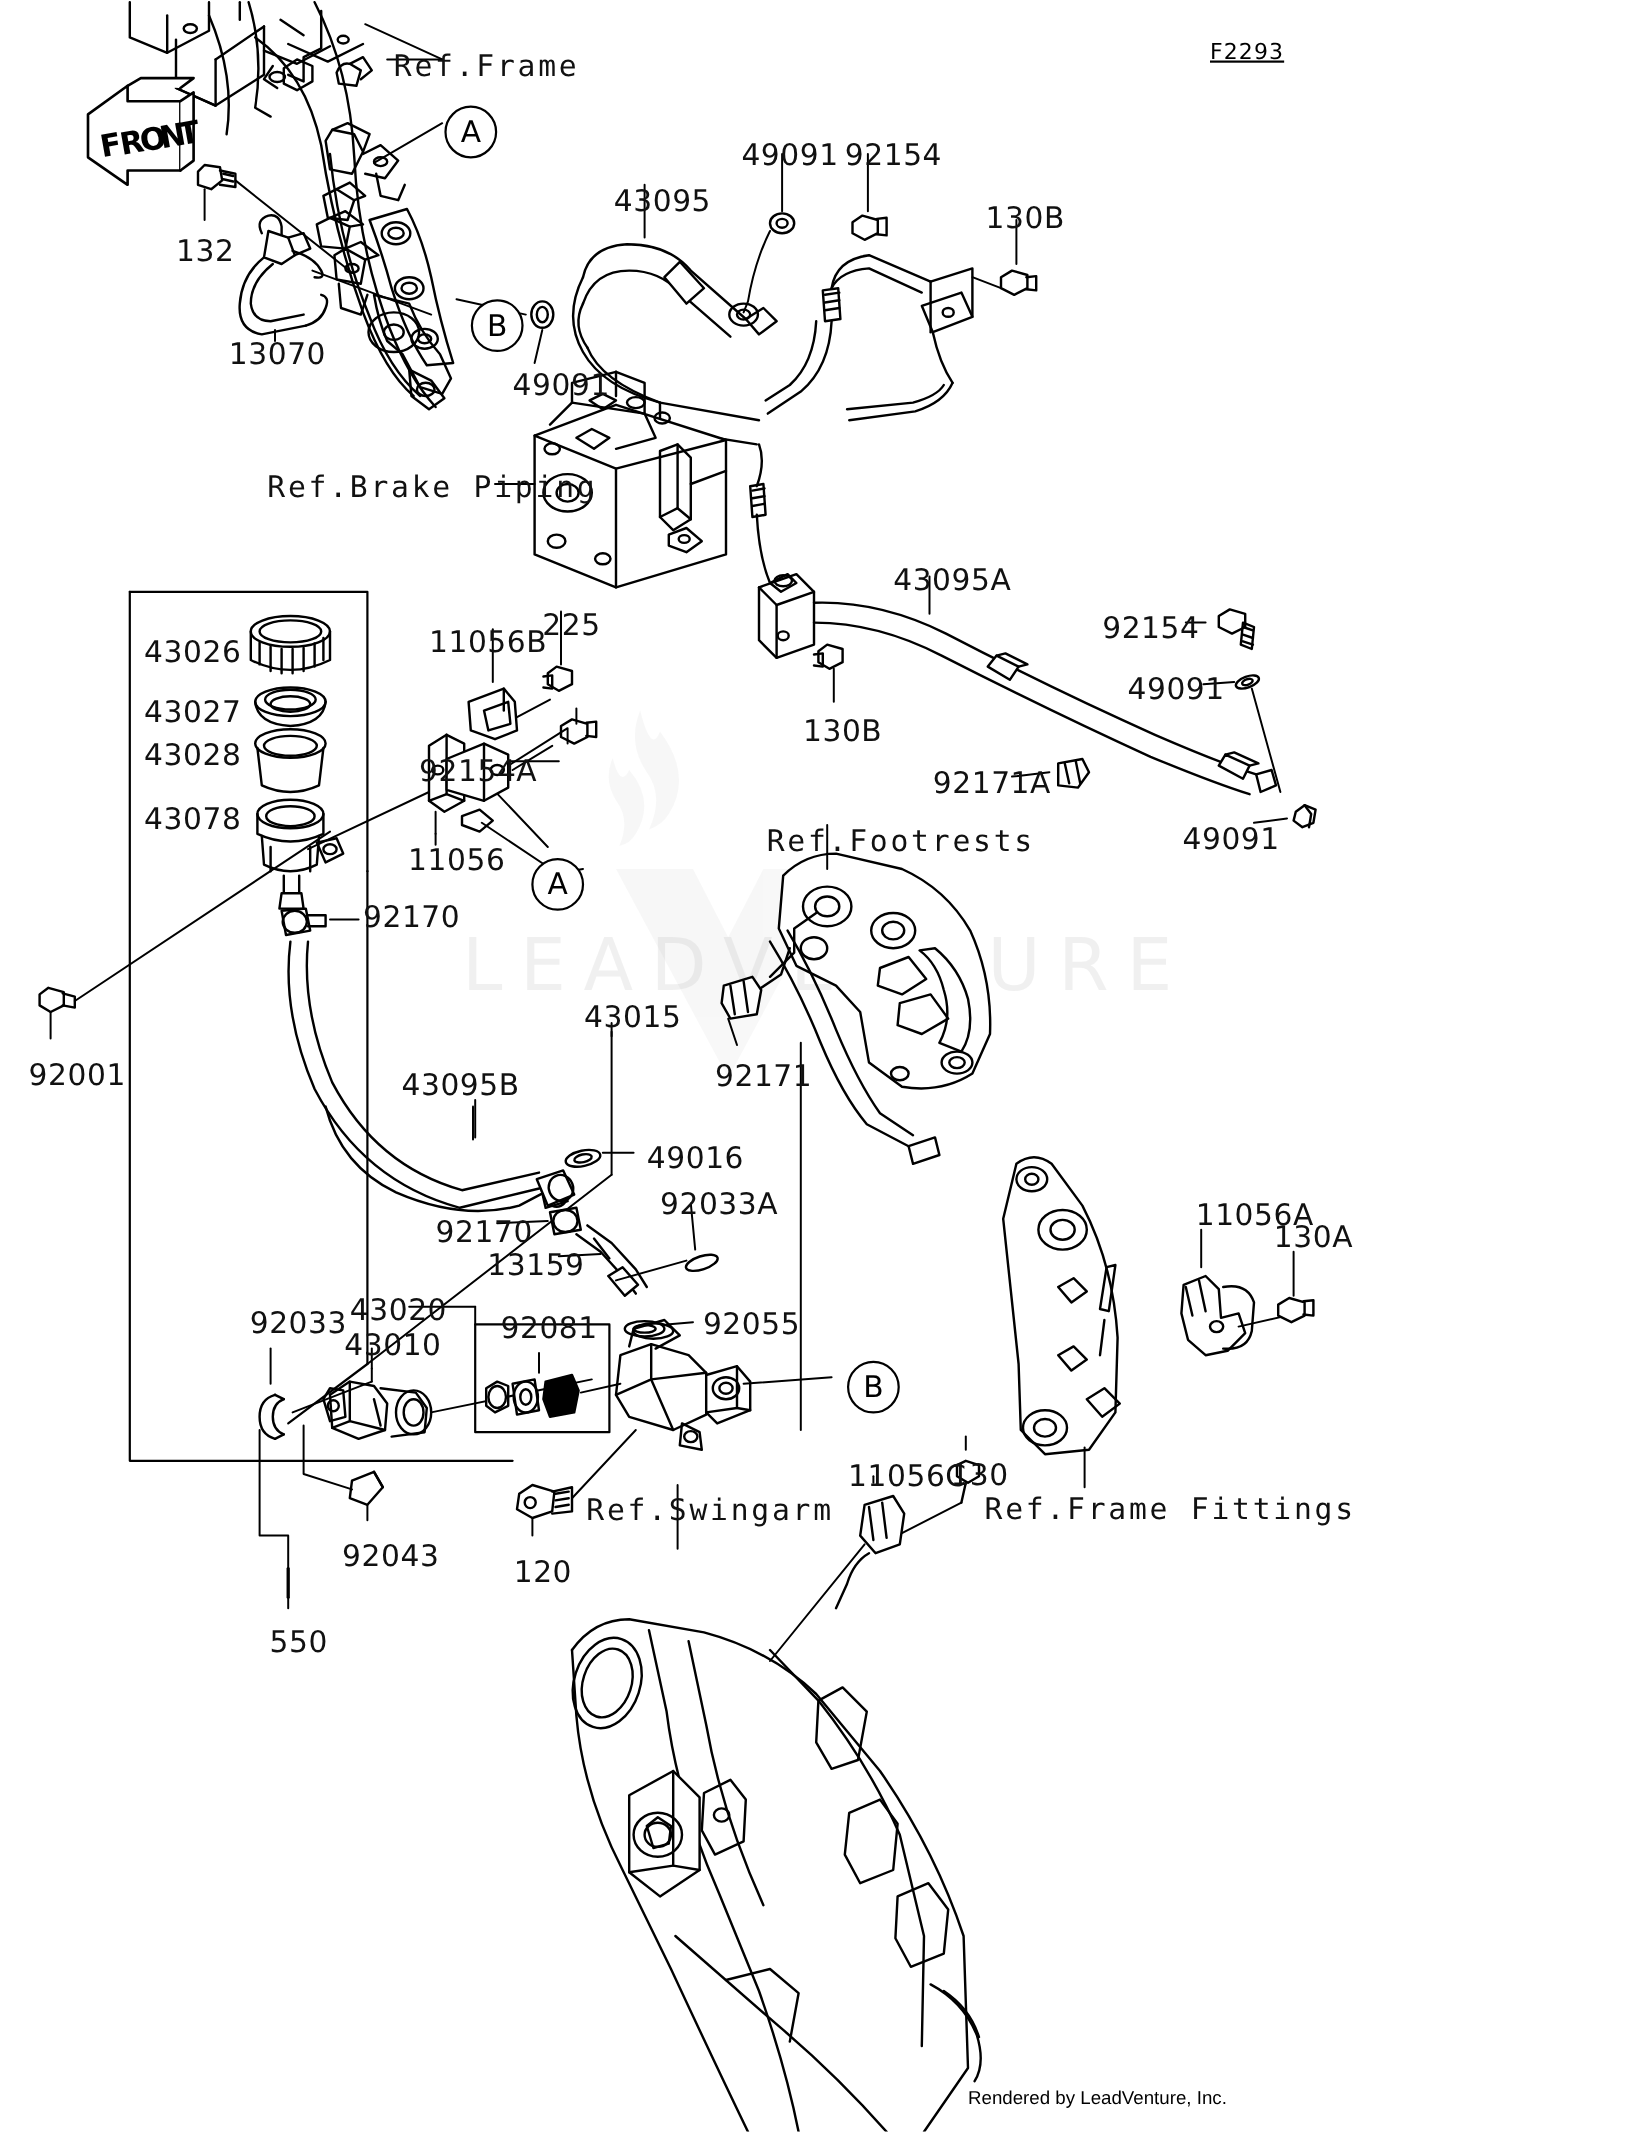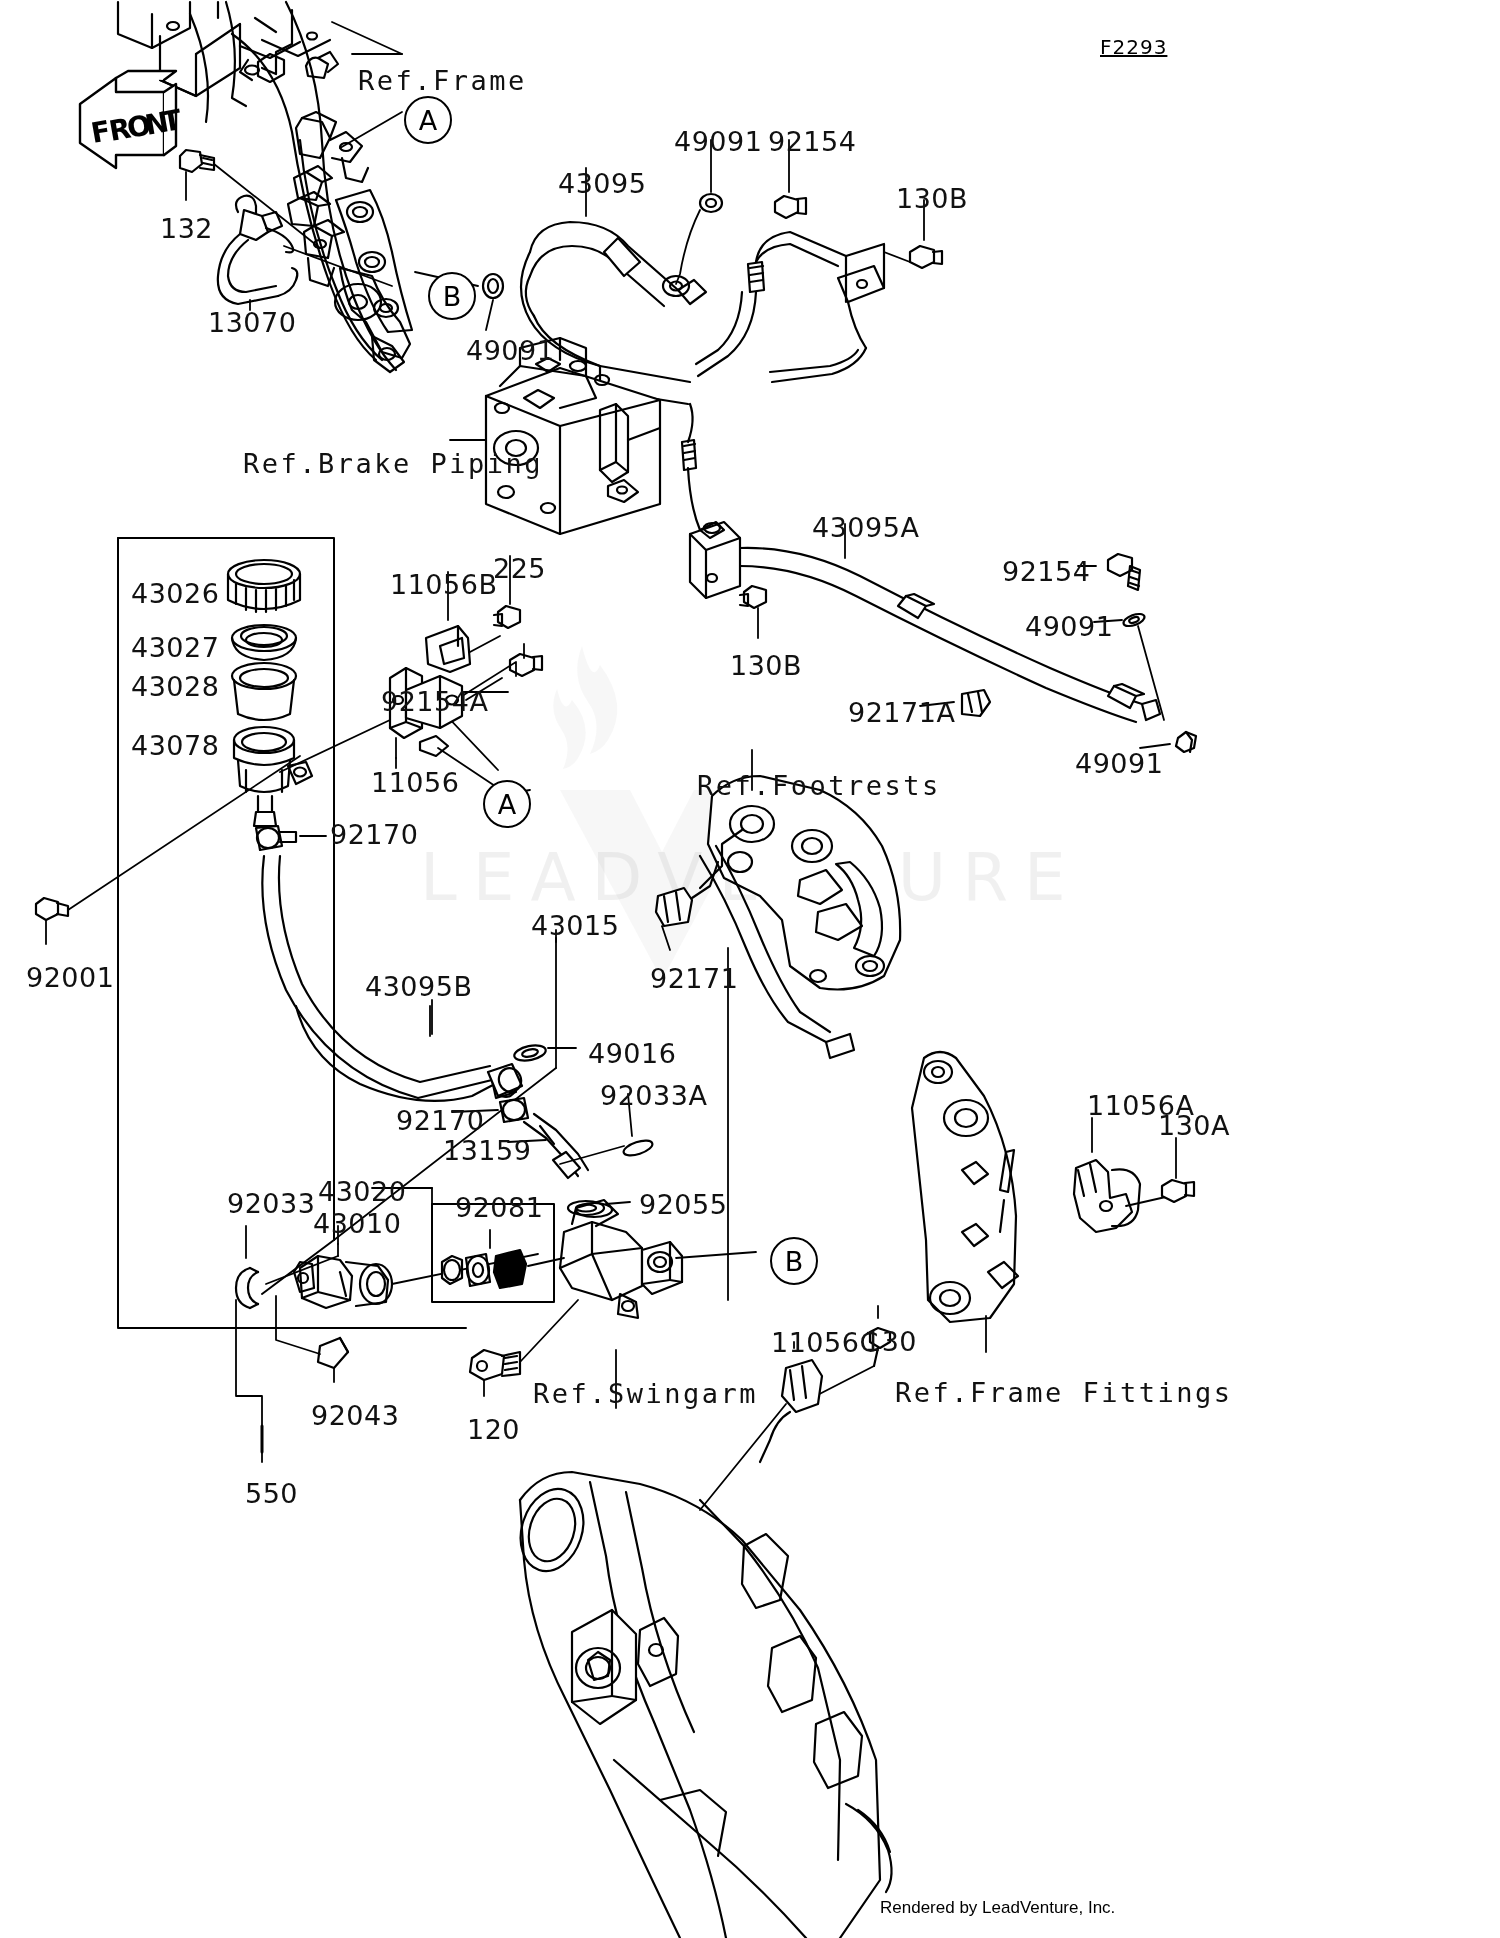--- a/index.html
+++ b/index.html
@@ -3,21 +3,21 @@
 <meta charset="utf-8">
 <style>
   html,body{margin:0;padding:0;background:#fff;}
   body{width:1500px;height:1938px;position:relative;overflow:hidden;
        font-family:"DejaVu Sans", sans-serif;color:#000;}
   #stage{position:absolute;inset:0;width:1500px;height:1938px;}
   svg{position:absolute;left:0;top:0;}
   .lbl{position:absolute;font-size:27px;letter-spacing:0.5px;white-space:nowrap;
        font-family:"DejaVu Sans", sans-serif;color:#111;}
   .reflbl{position:absolute;font-size:27px;white-space:nowrap;letter-spacing:2.5px;
-       font-family:"DejaVu Sans Mono", monospace;color:#111;margin-top:20px;}
+       font-family:"DejaVu Sans Mono", monospace;color:#111;}
   .code{position:absolute;font-size:20px;letter-spacing:1px;font-family:"DejaVu Sans", sans-serif;text-decoration:underline;}
   .footer{position:absolute;font-size:17px;font-family:Liberation Sans, sans-serif;}
   .circ{position:absolute;width:44px;height:44px;border:2.6px solid #000;border-radius:50%;
         display:flex;align-items:center;justify-content:center;font-size:27px;background:#fff;
         font-family:"DejaVu Sans", sans-serif;}
   .wm{position:absolute;pointer-events:none;}
 </style>
 </head>
 <body>
 

